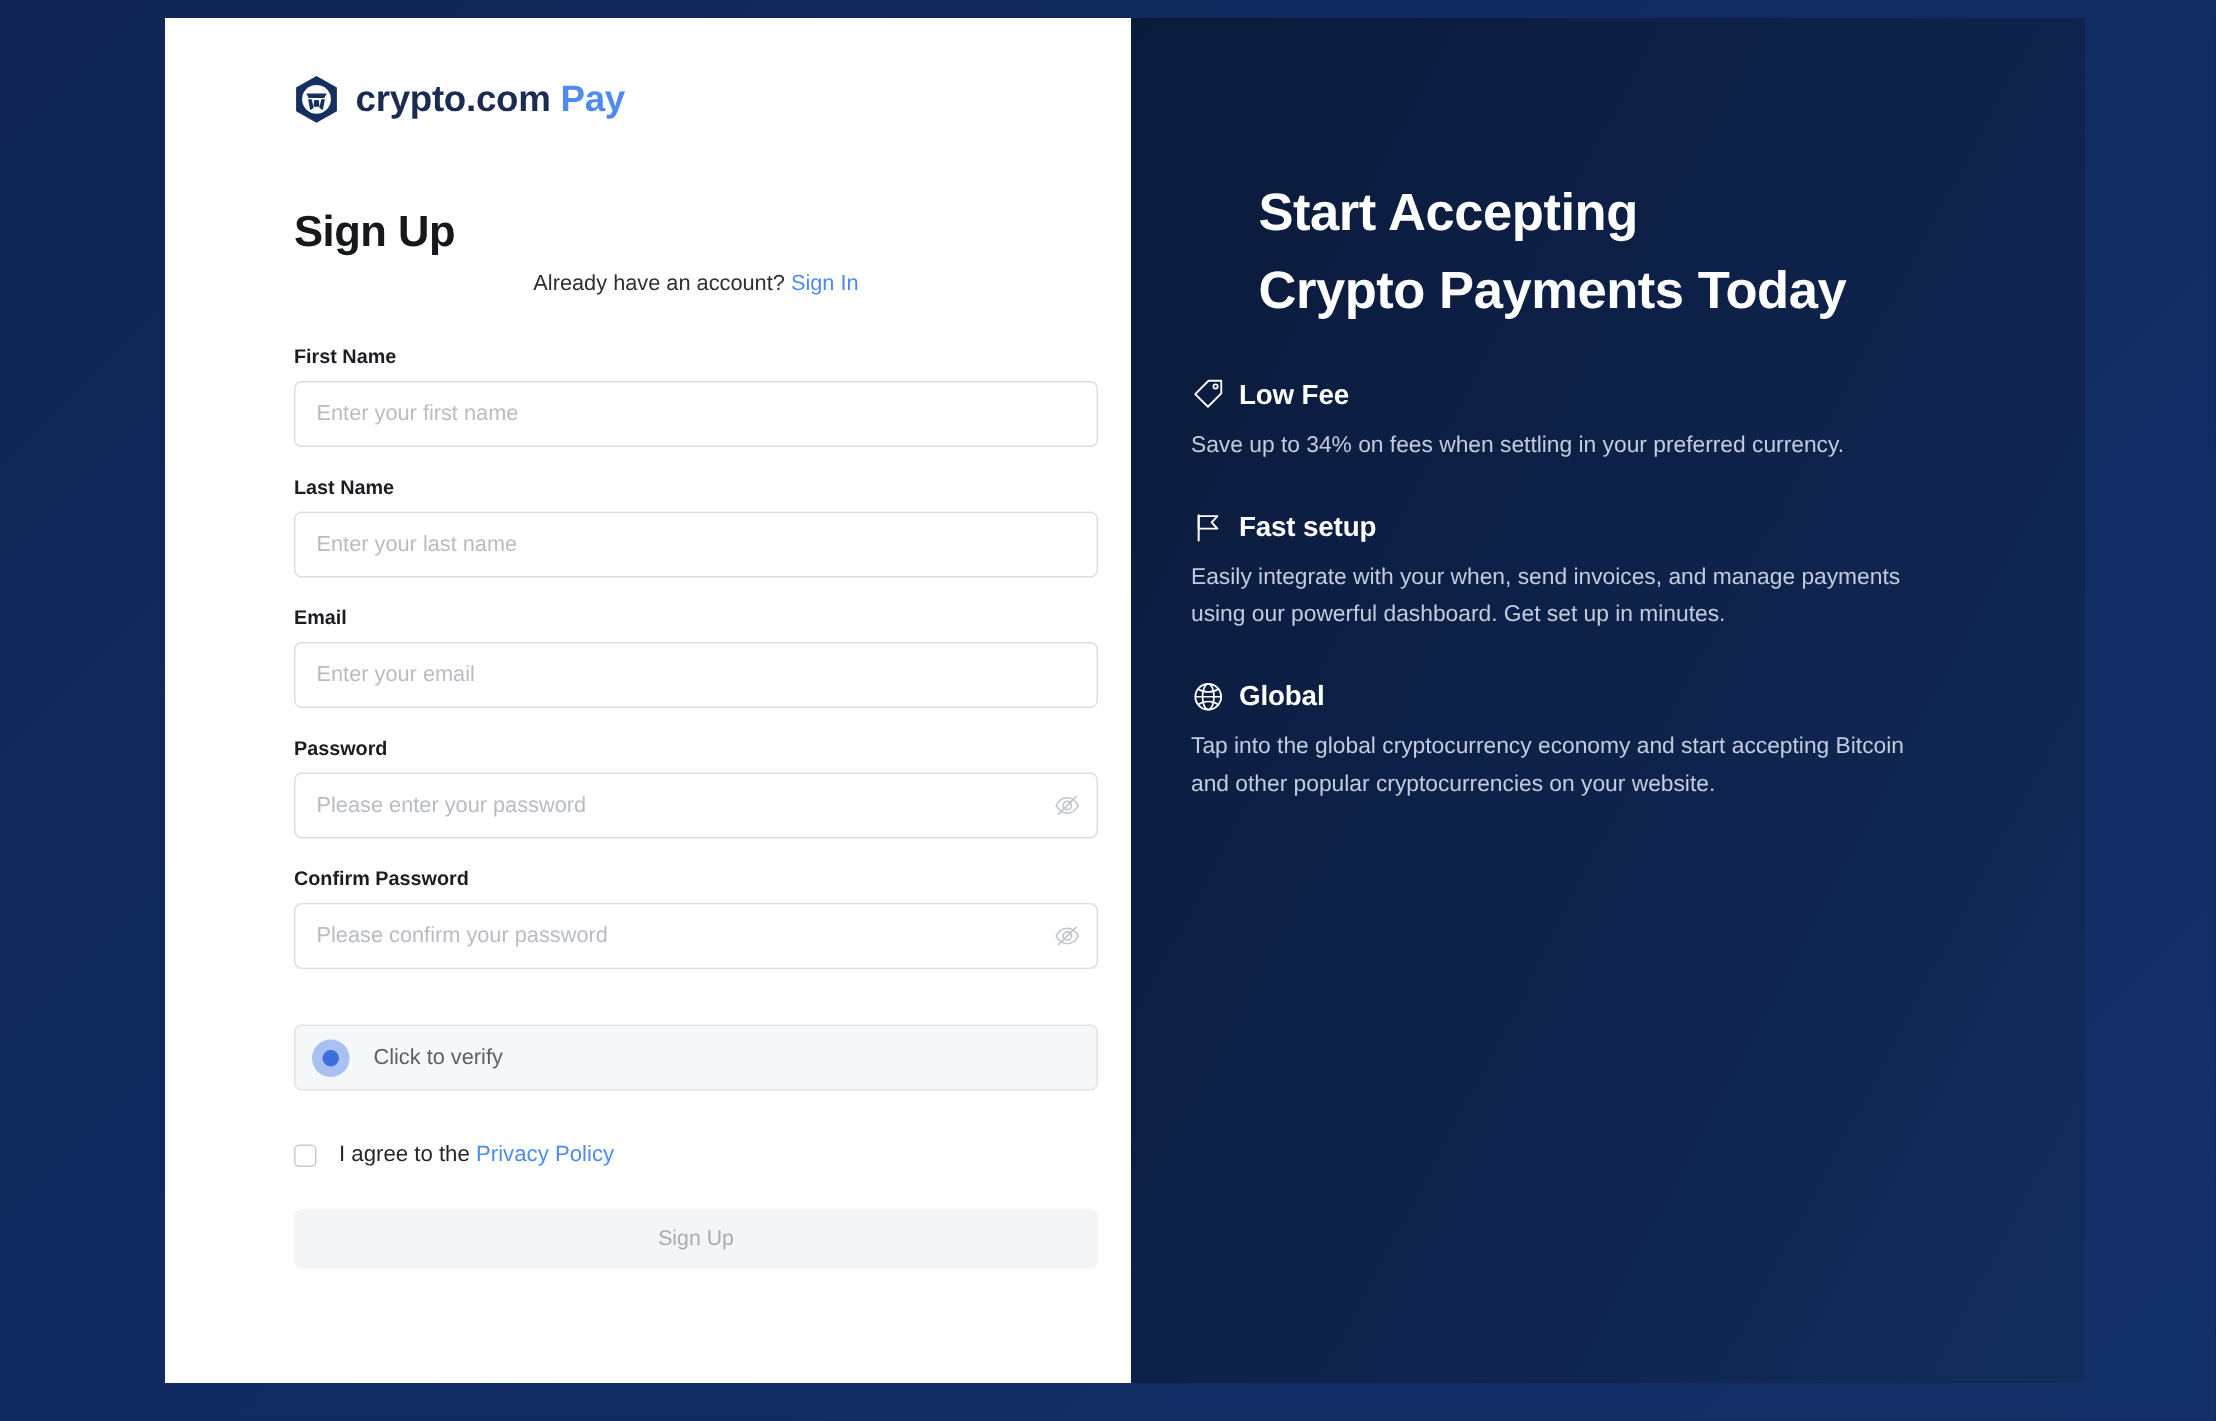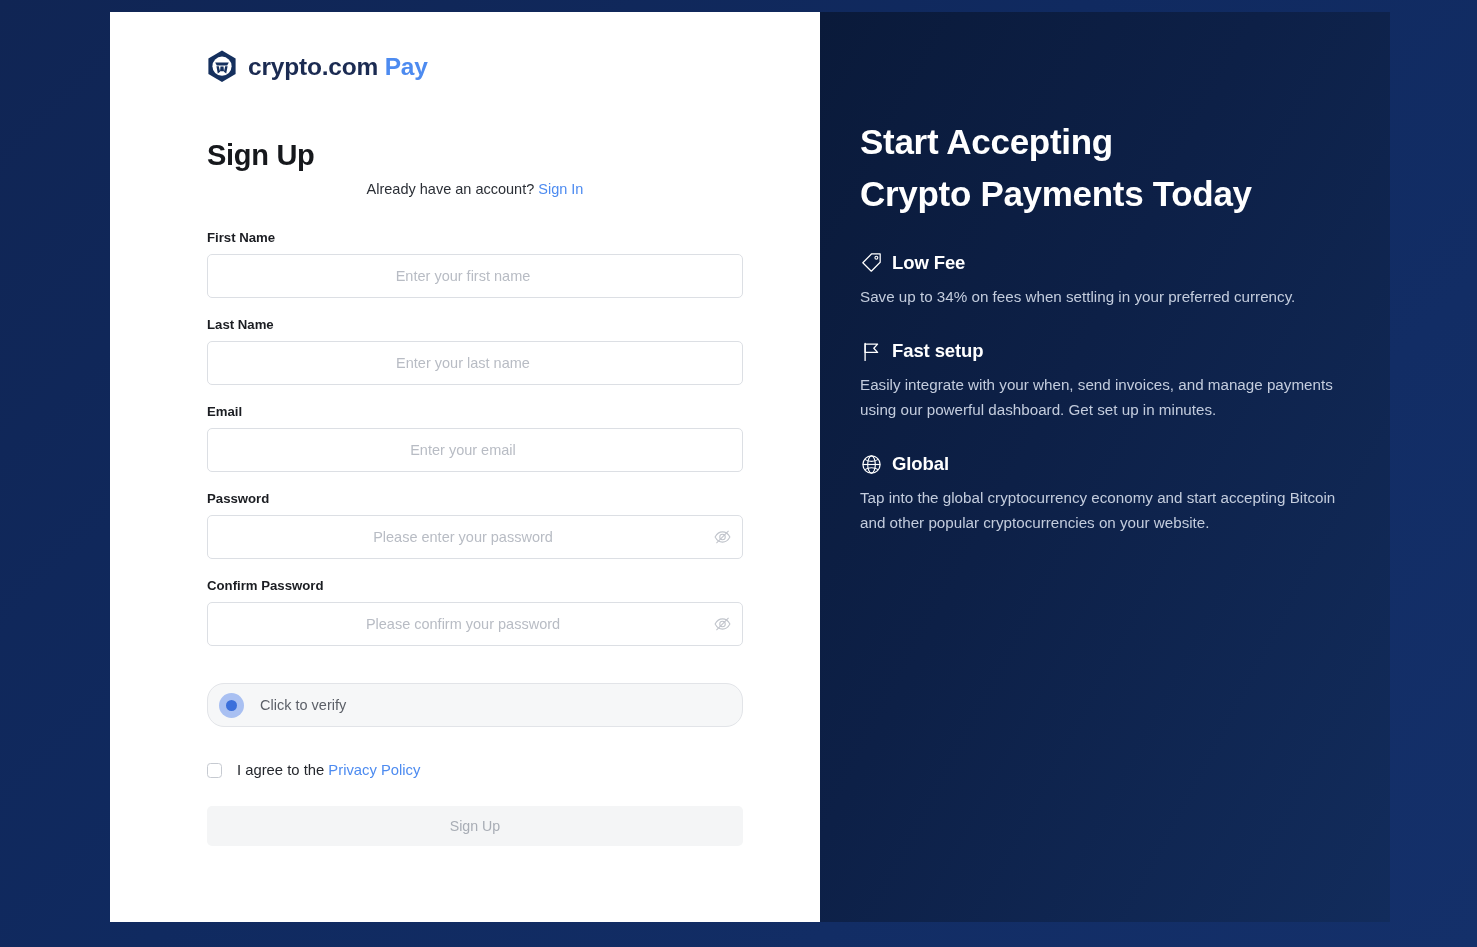--- a/index.html
+++ b/index.html
@@ -29,23 +29,23 @@
     left: 110px;
     top: 12px;
     width: 1280px;
     height: 910px;
     display: flex;
     overflow: hidden;
   }
 
   
   .form-pane {
-    width: 710px;
+    width: 644px;
     background: #ffffff;
-    padding: 38px 0 0 12px;
+    padding: 38px 0 0 1px;
   }
 
   .form-inner {
     width: 536px;
     margin-left: 85px;
   }
 
   
   .logo-row {
     display: flex;
@@ -96,21 +96,20 @@
     width: 100%;
     height: 44px;
     border: 1px solid #dcdfe4;
     border-radius: 5px;
     background: #fff;
     padding: 0 38px 0 14px;
     font-family: "Liberation Sans", sans-serif;
     font-size: 14.5px;
     color: #16181c;
     outline: none;
-    text-align: center;
   }
   .text-input::placeholder { color: #b8bcc4; }
 
   .eye-btn {
     position: absolute;
     right: 11px;
     top: 50%;
     transform: translateY(-50%);
     width: 19px;
     height: 19px;
@@ -121,21 +120,21 @@
     display: flex;
     align-items: center;
     justify-content: center;
   }
 
   
   .captcha {
     margin-top: 37px;
     height: 44px;
     border: 1px solid #e2e4e8;
-    border-radius: 17px;
+    border-radius: 5px;
     background: #f6f7f8;
     display: flex;
     align-items: center;
     padding-left: 11px;
     cursor: pointer;
   }
   .captcha-icon {
     width: 25px;
     height: 25px;
     border-radius: 50%;
@@ -203,20 +202,21 @@
   }
   .promo-inner { width: 500px; }
 
   .promo-title {
     font-size: 35px;
     font-weight: 700;
     line-height: 1.48;
     letter-spacing: -0.3px;
     color: #ffffff;
     margin-bottom: 32px;
+    margin-left: 45px;
   }
   .promo-title span { display: block; }
 
   .feature { margin-bottom: 31px; }
   .feature-head {
     display: flex;
     align-items: center;
     gap: 10px;
     margin-bottom: 11px;
   }

